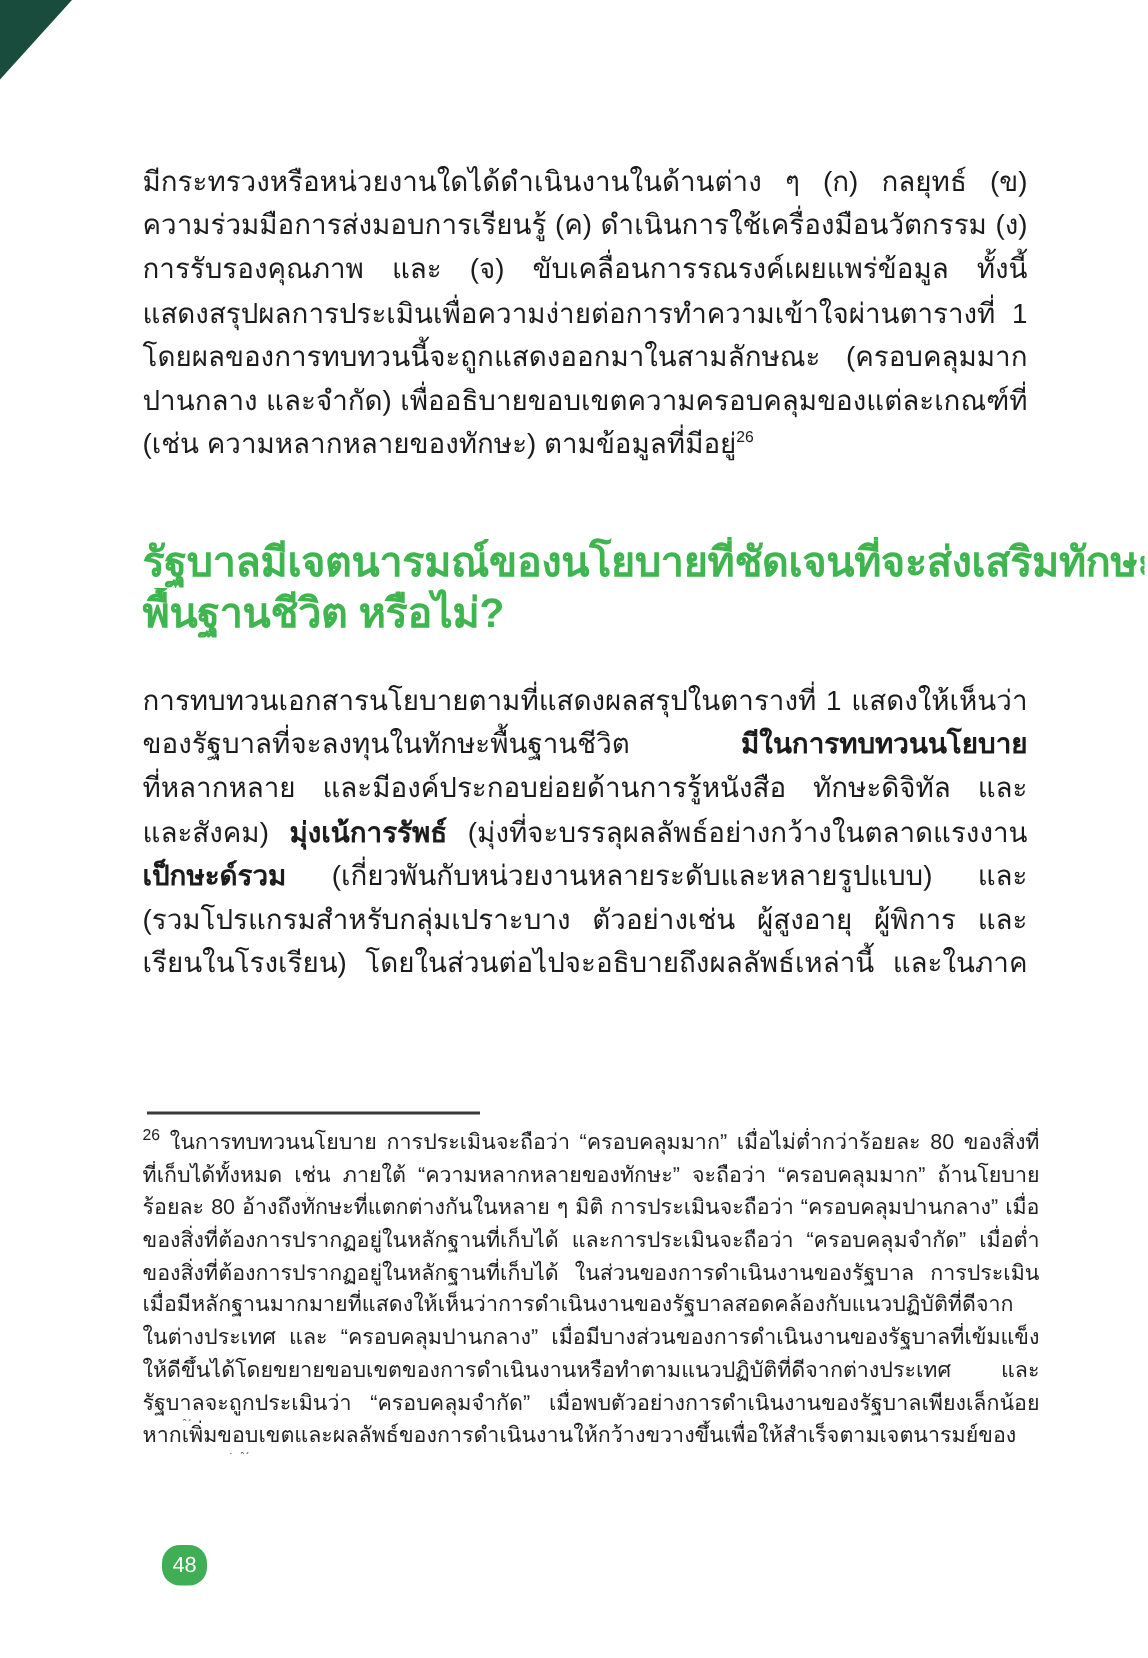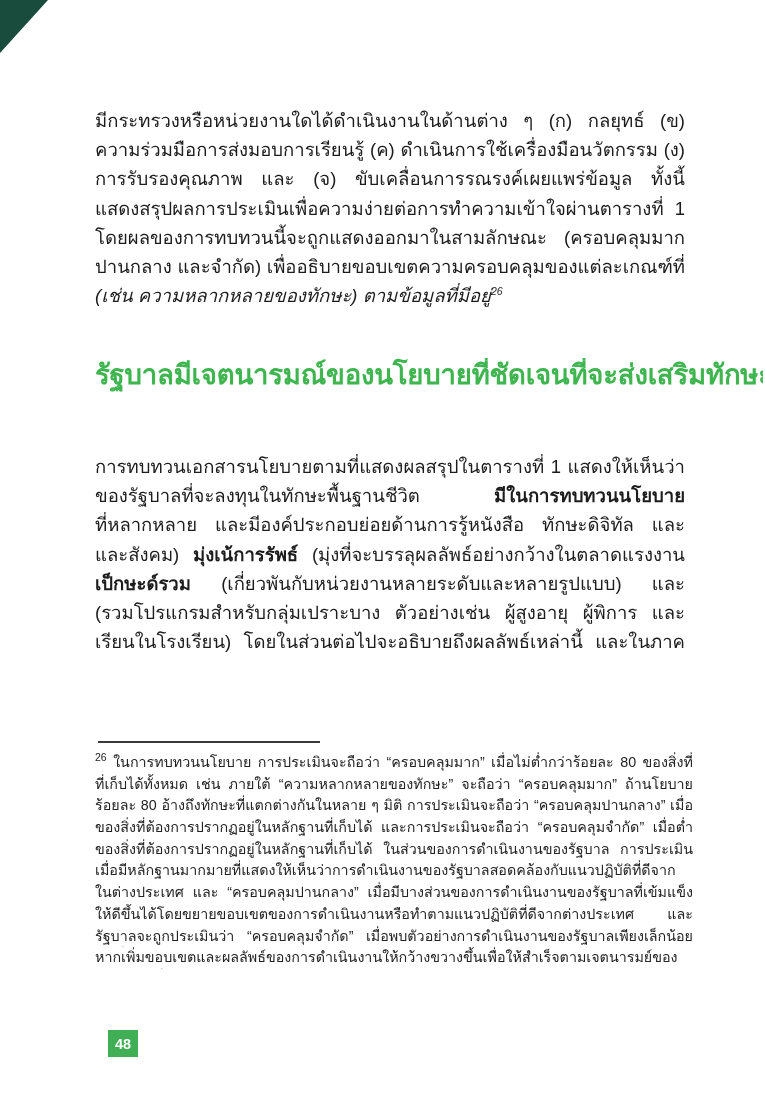--- a/index.html
+++ b/index.html
@@ -19,21 +19,21 @@
     border-top:53px solid #1a4c3e;
     border-right:48px solid transparent;
   }
   
   .body-block{
     position:absolute;left:95px;width:590px;
     font-size:18.5px;line-height:29.2px;
     color:#1c1c1c;
   }
   .b-line{height:29.2px;overflow:hidden;text-align:justify;text-align-last:justify;}
-  .b-line.last{text-align-last:auto;font-style:italic;}
+  .b-line.last{text-align-last:auto;}
   .b-line b{font-weight:700;}
   sup{font-size:10.5px;vertical-align:super;line-height:0;}
   
   .heading{
     position:absolute;left:95px;top:358px;width:668px;
     color:#3eb54f;font-weight:700;
     font-size:27.5px;line-height:33.5px;
     letter-spacing:-0.2px;
   }
   .h-line{height:33.5px;overflow:hidden;white-space:nowrap;}
@@ -45,23 +45,23 @@
   .footnote{
     position:absolute;left:95px;top:752px;width:598px;
     font-size:14.3px;line-height:21.7px;color:#222222;
   }
   .fn-line{height:21.7px;overflow:hidden;text-align:justify;text-align-last:justify;}
   .fn-line.last{text-align-last:auto;}
   
   .page-badge{
     position:absolute;left:108px;top:1030px;
     width:30px;height:27px;
-    background:#3fae54;border-radius:0;
+    background:#3fae54;border-radius:12px;
     display:flex;align-items:center;justify-content:center;
-    color:#ffffff;font-weight:700;font-size:14.5px;
+    color:#ffffff;font-weight:400;font-size:14.5px;
   }
 </style>
 </head>
 <body>
 
 <div class="page">
 
   <div class="corner"></div>
 
   <div class="body-block" style="top:106px;">
@@ -69,20 +69,21 @@
       <div class="b-line">ความร่วมมือการส่งมอบการเรียนรู้ (ค) ดำเนินการใช้เครื่องมือนวัตกรรม (ง) เพิ่มประสิทธิภาพ</div>
       <div class="b-line">การรับรองคุณภาพ และ (จ) ขับเคลื่อนการรณรงค์เผยแพร่ข้อมูล ทั้งนี้ รายงานฉบับนี้จะ</div>
       <div class="b-line">แสดงสรุปผลการประเมินเพื่อความง่ายต่อการทำความเข้าใจผ่านตารางที่ 1 และตารางที่ 2</div>
       <div class="b-line">โดยผลของการทบทวนนี้จะถูกแสดงออกมาในสามลักษณะ (ครอบคลุมมาก ครอบคลุม</div>
       <div class="b-line">ปานกลาง และจำกัด) เพื่ออธิบายขอบเขตความครอบคลุมของแต่ละเกณฑ์ที่กำหนดขึ้น</div>
       <div class="b-line last">(เช่น ความหลากหลายของทักษะ) ตามข้อมูลที่มีอยู่<sup>26</sup></div>
     </div>
 
   <div class="heading">
       <div class="h-line">รัฐบาลมีเจตนารมณ์ของนโยบายที่ชัดเจนที่จะส่งเสริมทักษะ</div>
+      <div class="h-line last">พื้นฐานชีวิต หรือไม่?</div>
     </div>
 
   <div class="body-block" style="top:452px;">
       <div class="b-line">การทบทวนเอกสารนโยบายตามที่แสดงผลสรุปในตารางที่ 1 แสดงให้เห็นว่า เจตนารมณ์</div>
       <div class="b-line">ของรัฐบาลที่จะลงทุนในทักษะพื้นฐานชีวิต <b>มีในการทบทวนนโยบาย</b> (ครอบคลุมองค์ประกอบ</div>
       <div class="b-line">ที่หลากหลาย และมีองค์ประกอบย่อยด้านการรู้หนังสือ ทักษะดิจิทัล และทักษะทางอารมณ์</div>
       <div class="b-line">และสังคม) <b>มุ่งเน้การรัพธ์</b> (มุ่งที่จะบรรลุผลลัพธ์อย่างกว้างในตลาดแรงงานและสังคม)</div>
       <div class="b-line"><b>เป็กษะด์รวม</b> (เกี่ยวพันกับหน่วยงานหลายระดับและหลายรูปแบบ) และ</div>
       <div class="b-line">(รวมโปรแกรมสำหรับกลุ่มเปราะบาง ตัวอย่างเช่น ผู้สูงอายุ ผู้พิการ และเยาวชนที่ไม่ได้</div>
       <div class="b-line">เรียนในโรงเรียน) โดยในส่วนต่อไปจะอธิบายถึงผลลัพธ์เหล่านี้ และในภาคผนวกออนไลน์</div>

